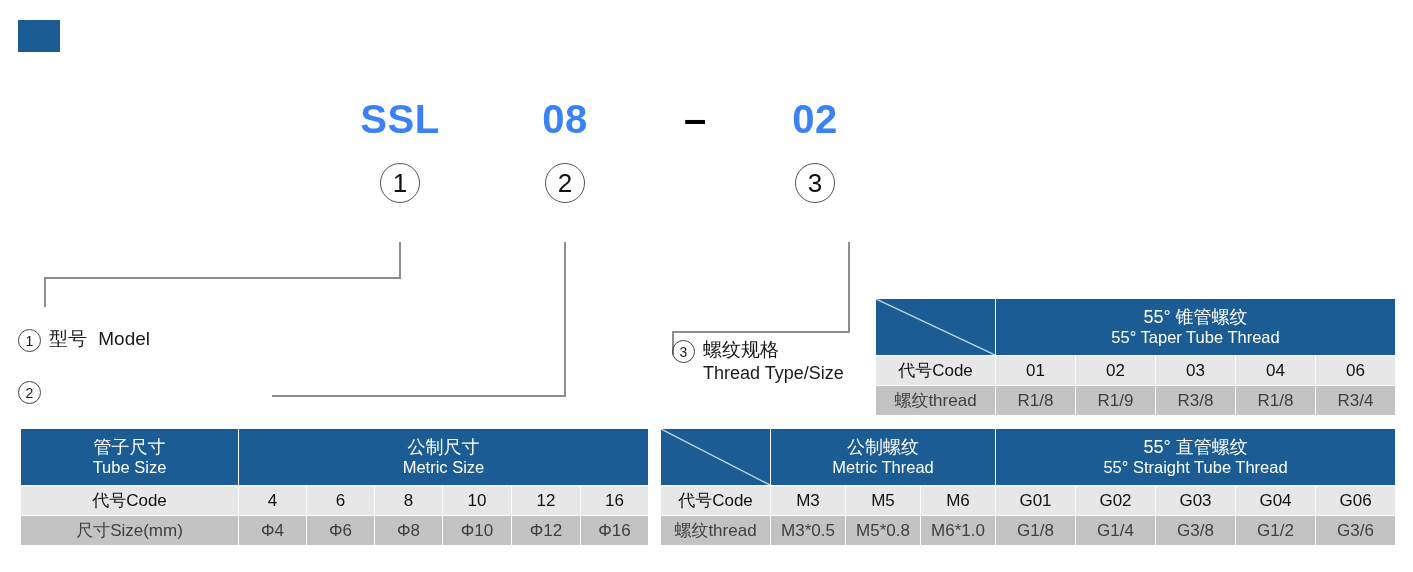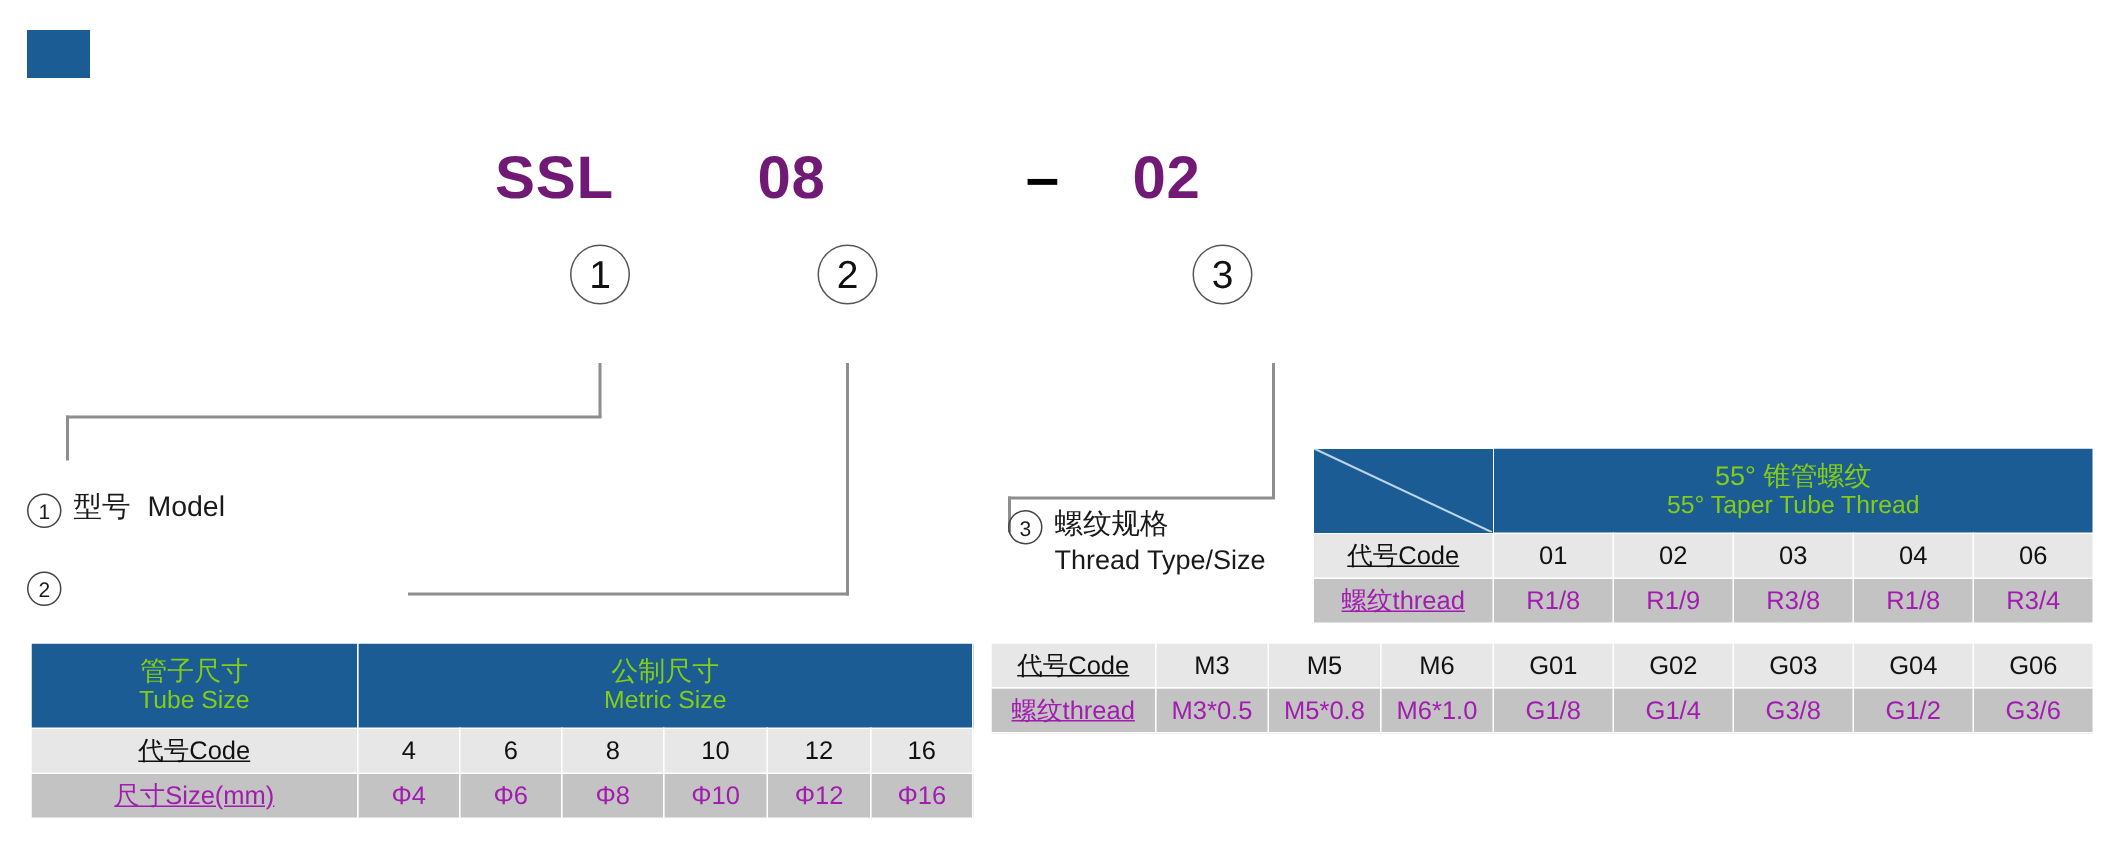--- a/index.html
+++ b/index.html
@@ -31,21 +31,22 @@
     letter-spacing:0.1px;
     color:#1a1a1a;
     white-space:nowrap;
   }
 
   
   .code-row{position:absolute;top:95px;left:0;width:100%;height:50px;}
   .code-part{
     position:absolute;
     font-size:40px;font-weight:bold;
-    color:#701a75;
+    color:#3b82f6;
+    text-align:center;
     letter-spacing:0.5px;
     line-height:48px;
   }
   .code-dash{
     position:absolute;
     font-size:40px;font-weight:bold;color:#000;
     line-height:48px;text-align:center;
   }
 
   
@@ -94,36 +95,36 @@
   }
   .tbl td{
     border:1px solid #ffffff;
     text-align:center;
     vertical-align:middle;
     padding:0;
     white-space:nowrap;
   }
   .tbl td.hd{
     background:#1a5c93;
-    color:#84cc16;
+    color:#ffffff;
     height:56px;
     line-height:1.18;
     font-size:17px;
   }
   .tbl td.hd .cn{display:block;font-size:18px;}
   .tbl td.hd .en{display:block;font-size:16.5px;}
   .tbl td.corner{
     background:#1a5c93;
     position:relative;
     overflow:hidden;
   }
   .tbl td.corner svg{position:absolute;inset:0;width:100%;height:100%;}
   .tbl td.r1{background:#e7e7e7;height:29px;color:#111;}
-  .tbl td.r2{background:#c3c3c3;height:29px;color:#a21caf;}
-  .tbl td.lbl{font-size:17px;text-decoration:underline;}
+  .tbl td.r2{background:#c3c3c3;height:29px;color:#404040;}
+  .tbl td.lbl{font-size:17px;}
 </style>
 </head>
 <body>
 
 <div class="banner">
   <div class="banner-swatch"></div>
 </div>
 
 <div class="code-row">
   <div class="code-part" style="left:330px;width:140px;">SSL</div>
@@ -256,20 +257,35 @@
       <col style="width:75px;">
       <col style="width:75px;">
     <col style="width:80px;">
       <col style="width:80px;">
       <col style="width:80px;">
     <col style="width:80px;">
       <col style="width:80px;">
   </colgroup>
   <tbody>
     <tr>
+      <td class="corner">
+        <svg viewBox="0 0 110 56" preserveAspectRatio="none">
+          <line x1="0" y1="0" x2="110" y2="56" stroke="#bcd4e8" stroke-width="1.4"></line>
+        </svg>
+      </td>
+      <td class="hd" colspan="3">
+        <span class="cn">公制螺纹</span>
+        <span class="en">Metric Thread</span>
+      </td>
+      <td class="hd" colspan="5">
+        <span class="cn">55°  直管螺纹</span>
+        <span class="en">55°  Straight Tube Thread</span>
+      </td>
+    </tr>
+    <tr>
       <td class="r1 lbl">代号Code</td>
       <td class="r1">M3</td>
       <td class="r1">M5</td>
       <td class="r1">M6</td>
       <td class="r1">G01</td>
       <td class="r1">G02</td>
       <td class="r1">G03</td>
       <td class="r1">G04</td>
       <td class="r1">G06</td>
     </tr>

